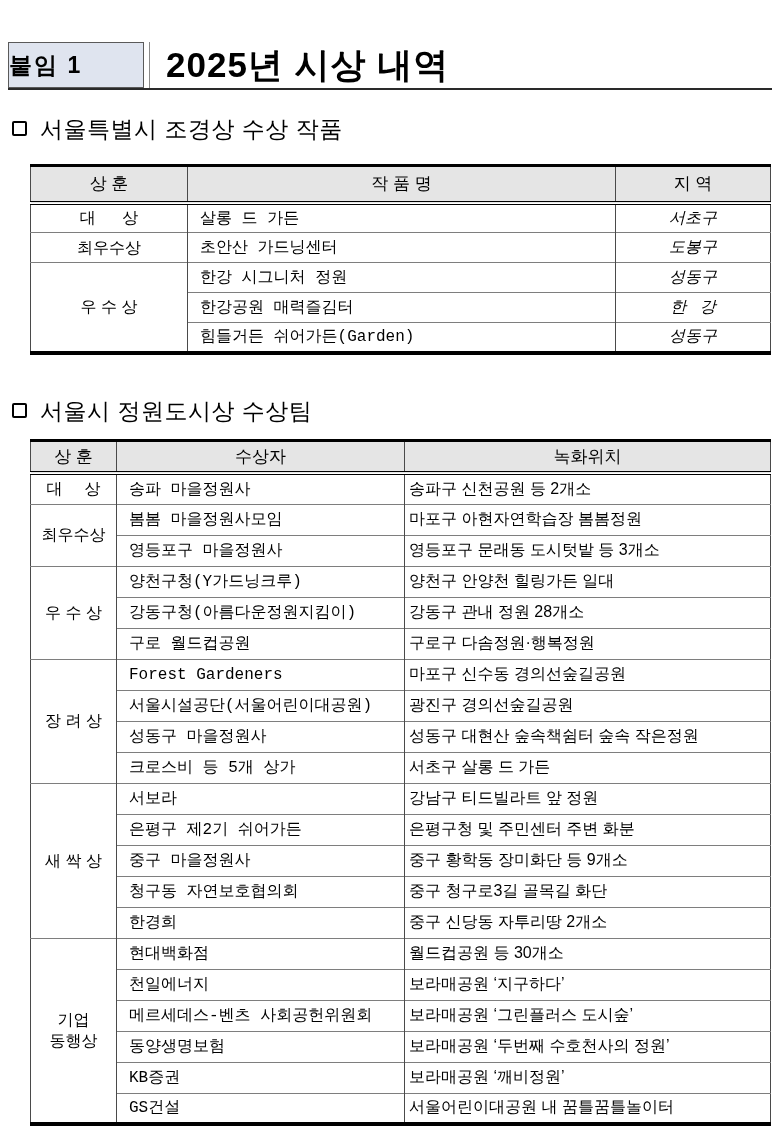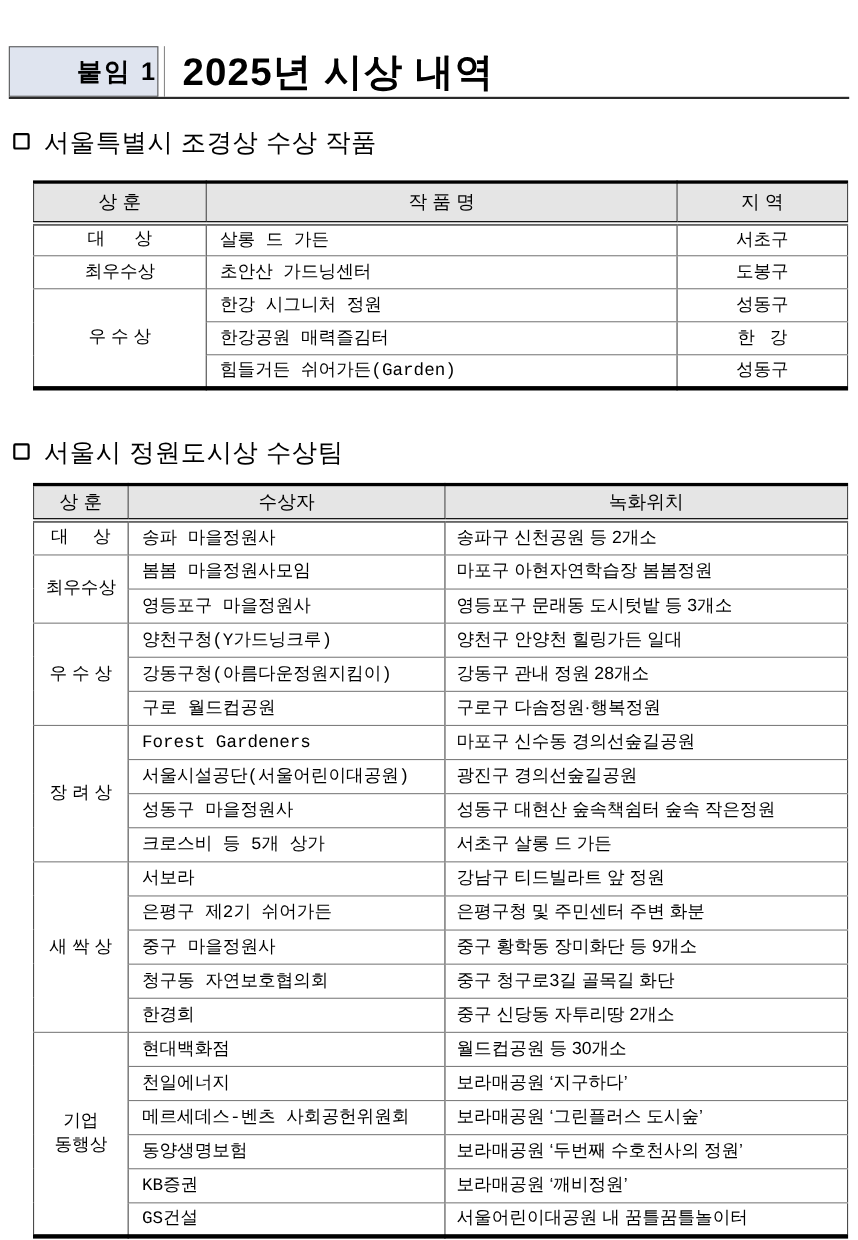--- a/index.html
+++ b/index.html
@@ -24,21 +24,21 @@
     margin: 42px 8px 0 8px;
     height: 48px;
     border-bottom: 2px solid #2a2a2a;
   }
   .attach-box {
     width: 136px;
     background: #dfe4ef;
     border: 1px solid #5a5a5a;
     display: flex;
     align-items: center;
-    justify-content: flex-end;
+    justify-content: flex-start;
     font-size: 23px;
     font-weight: 700;
     letter-spacing: 2px;
   }
   .attach-sep {
     width: 1px;
     background: #8a8a8a;
     margin-left: 5px;
   }
   .attach-title {
@@ -105,22 +105,22 @@
   table.t0 td { height: 30px; }
   table.t1 td { height: 31px; }
   .doc-table th.c2, .doc-table th.c3,
   .doc-table td.c2, .doc-table td.c3 { border-left: 1px solid #4a4a4a; }
   .doc-table td.c1 {
     text-align: center;
     white-space: pre;
     line-height: 1.35;
   }
   .doc-table td.c2 { text-align: left; padding-left: 12px; font-family: Liberation Mono, monospace; }
-  table.t0 td.c3 { text-align: center; white-space: pre; }
-  table.t1 td.c3 { text-align: left; padding-left: 10px; }
+  table.t0 td.c3 { text-align: center; white-space: pre; font-style: italic; }
+  table.t1 td.c3 { text-align: left; padding-left: 4px; }
 </style>
 </head>
 <body>
 
 <div class="page">
 
   <div class="attach-header">
     <div class="attach-box">
       <span>붙임 1</span>
     </div>

